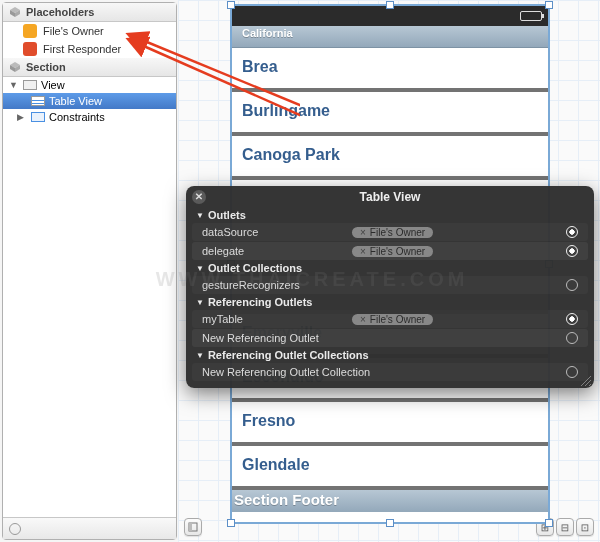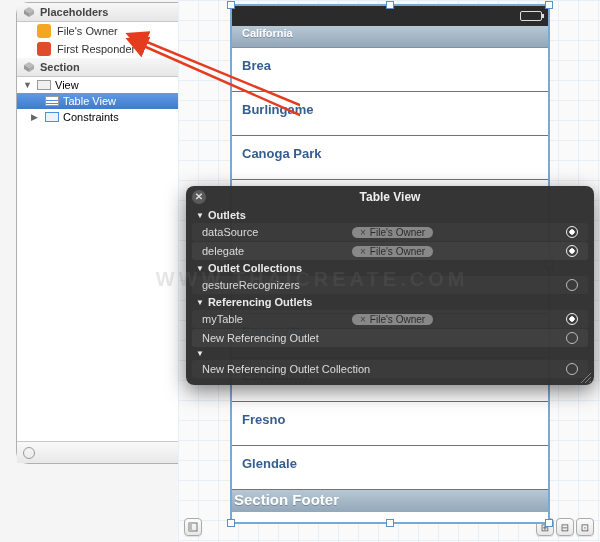--- a/index.html
+++ b/index.html
@@ -1,19 +1,19 @@
 <!DOCTYPE html>
 <html><head>
 <meta charset="utf-8">
 <style>
   * { box-sizing: border-box; margin: 0; padding: 0; font-family: "Lucida Grande", "Helvetica Neue", Arial, sans-serif; }
   body { width: 600px; height: 542px; background: #f5f5f5; position: relative; overflow: hidden; }
 
   
-  .outline-panel { position: absolute; left: 16px; top: 2px; width: 175px; height: 462px; background: #fff; border: 1px solid #b0b0b0; border-radius: 12px; }
+  .outline-panel { position: absolute; left: 2px; top: 2px; width: 175px; height: 538px; background: #fff; border: 1px solid #b0b0b0; border-radius: 4px; }
   .section-header { background: linear-gradient(#f7f7f7,#e6e6e6); border-bottom: 1px solid #c7c7c7; font-size: 11px; font-weight: bold; color: #444; padding: 3px 6px; display: flex; align-items: center; gap: 5px; }
   .cube-icon { width: 12px; height: 12px; display:inline-block; }
   .cube-icon svg { width: 12px; height: 12px; }
   .placeholder-row { padding: 2px 6px 2px 20px; font-size: 11px; color: #333; display:flex; align-items:center; gap:6px; }
   .owner-icon { width:14px; height:14px; background:#f5a623; border-radius:3px; display:inline-block; }
   .responder-icon { width:14px; height:14px; background:#e04c2b; border-radius:3px; display:inline-block; }
   .obj-row { font-size:11px; padding:2px 6px; display:flex; align-items:center; gap:4px; }
   .obj-indent1 { padding-left: 14px; }
   .obj-selected { background: linear-gradient(#5d9be8,#4379c7); color:#fff; }
   .disclosure { width:10px; font-size:9px; color:#666; display:inline-block; }
@@ -42,21 +42,21 @@
   .h-tl{left:-5px;top:-5px}.h-tr{right:-5px;top:-5px}.h-bl{left:-5px;bottom:-5px}.h-br{right:-5px;bottom:-5px}
   .h-tm{left:calc(50% - 4px);top:-5px}.h-bm{left:calc(50% - 4px);bottom:-5px}
   .h-ml{left:-5px;top:calc(50% - 4px)}.h-mr{right:-5px;top:calc(50% - 4px)}
 
   .statusbar { height:20px; background:#2b2b2b; display:flex; justify-content:flex-end; align-items:center; padding:0 6px; }
   .battery { width:22px; height:10px; border:1px solid #ddd; border-radius:2px; position:relative; }
   .battery::after { content:""; position:absolute; right:-3px; top:2px; width:2px; height:4px; background:#ddd; }
   .battery-fill { width:100%; height:100%; background:#ddd; }
 
   .section-head { height:22px; background:linear-gradient(#b7c7d4,#93a8ba); color:#fff; font-weight:bold; font-size:11px; padding:1px 10px; text-shadow:0 1px 0 rgba(0,0,0,.25); border-bottom:1px solid #7d92a4; }
-  .cell { height:44px; border-bottom:1px solid #737373; padding:10px; font-size:13px; font-weight:bold; color:#355e8e; background:#fff; }
+  .cell { height:44px; border-bottom:4px solid #737373; padding:10px; font-size:16px; font-weight:bold; color:#355e8e; background:#fff; }
   .section-foot { height:22px; background:linear-gradient(#b7c7d4,#93a8ba); color:#fff; font-weight:bold; font-size:15px; padding:1px 2px; text-shadow:0 1px 0 rgba(0,0,0,.25); }
 
   
   .hud { position:absolute; left:186px; top:186px; width:408px; background:rgba(46,46,46,.97); border-radius:8px; box-shadow:0 6px 20px rgba(0,0,0,.5); color:#dcdcdc; font-size:11px; padding-bottom:6px; }
   .hud-header { text-align:center; font-size:12px; color:#eee; padding:4px 0; font-weight:bold; position:relative; }
   .hud-close { position:absolute; left:6px; top:4px; width:14px; height:14px; border-radius:50%; background:#5a5a5a; color:#ddd; font-size:10px; line-height:14px; text-align:center; }
   .hud-group { padding:1px 10px; font-weight:bold; color:#eaeaea; display:flex; align-items:center; gap:4px; }
   .hud-row { display:flex; align-items:center; padding:0 10px; height:18px; background:rgba(255,255,255,.03); margin:1px 6px; border-radius:3px; }
   .hud-row.alt { background:rgba(255,255,255,.06); }
   .hud-left { width:150px; font-size:11px; }
@@ -212,20 +212,21 @@
       </span>
     <span class="hud-ind filled"></span>
   </div>
   <div class="hud-row alt">
     <span class="hud-left" style="width:auto">New Referencing Outlet</span>
     <span class="hud-ind"></span>
   </div>
 
   <div class="hud-group">
       <span class="tri">▼</span>
+      <span>Referencing Outlet Collections</span>
     </div>
   <div class="hud-row">
     <span class="hud-left" style="width:auto">New Referencing Outlet Collection</span>
     <span class="hud-ind"></span>
   </div>
 
   <div class="hud-resize">
     <svg viewBox="0 0 12 12">
         <path d="M2 12 L12 2 M6 12 L12 6 M10 12 L12 10" stroke="#ccc" stroke-width="1"></path>
       </svg>

